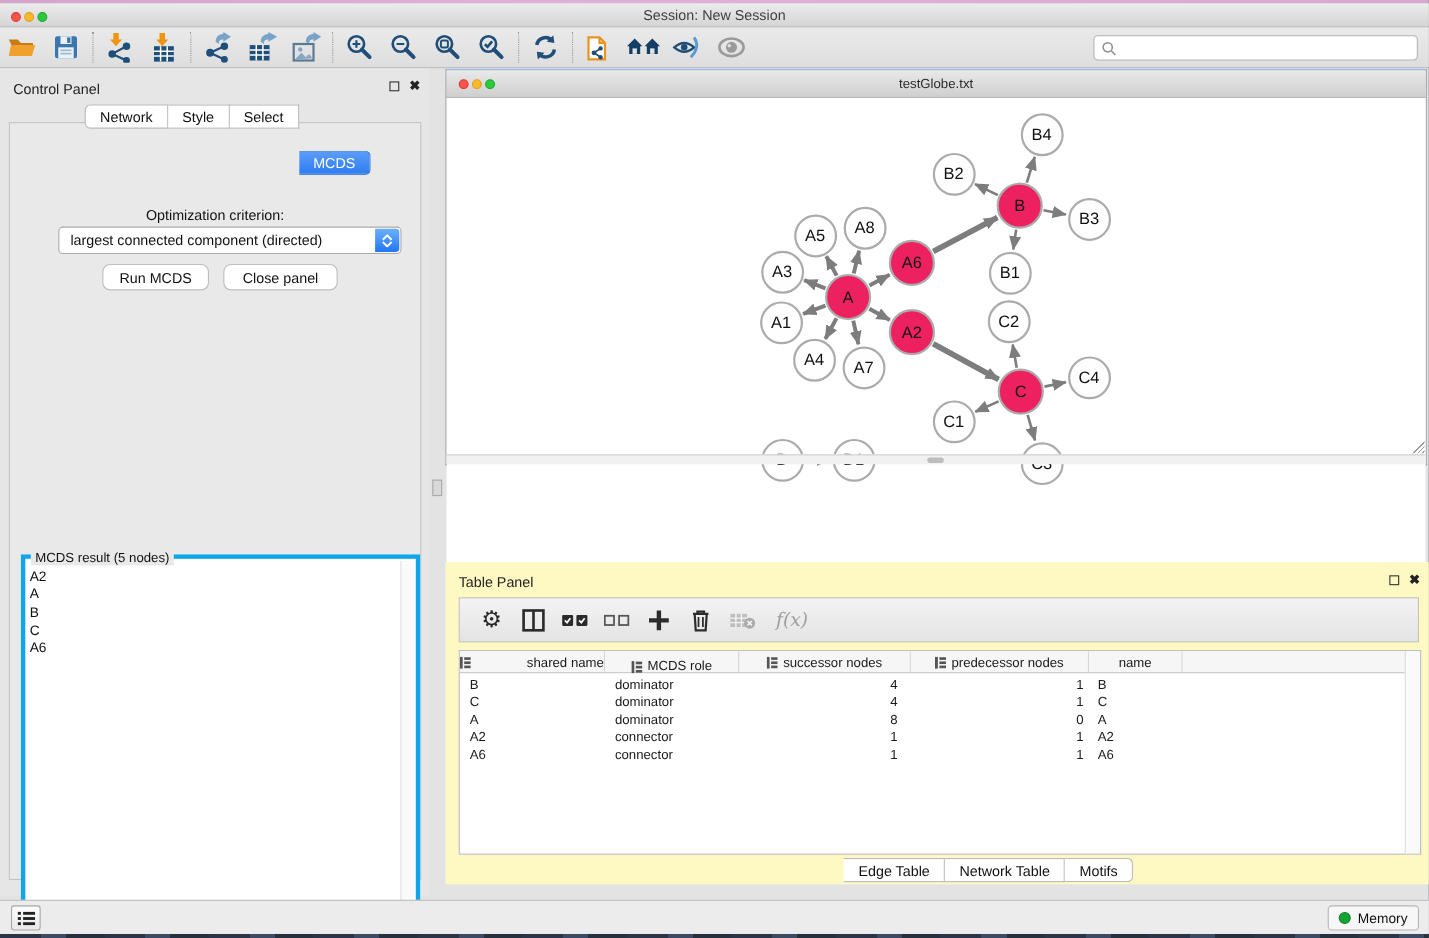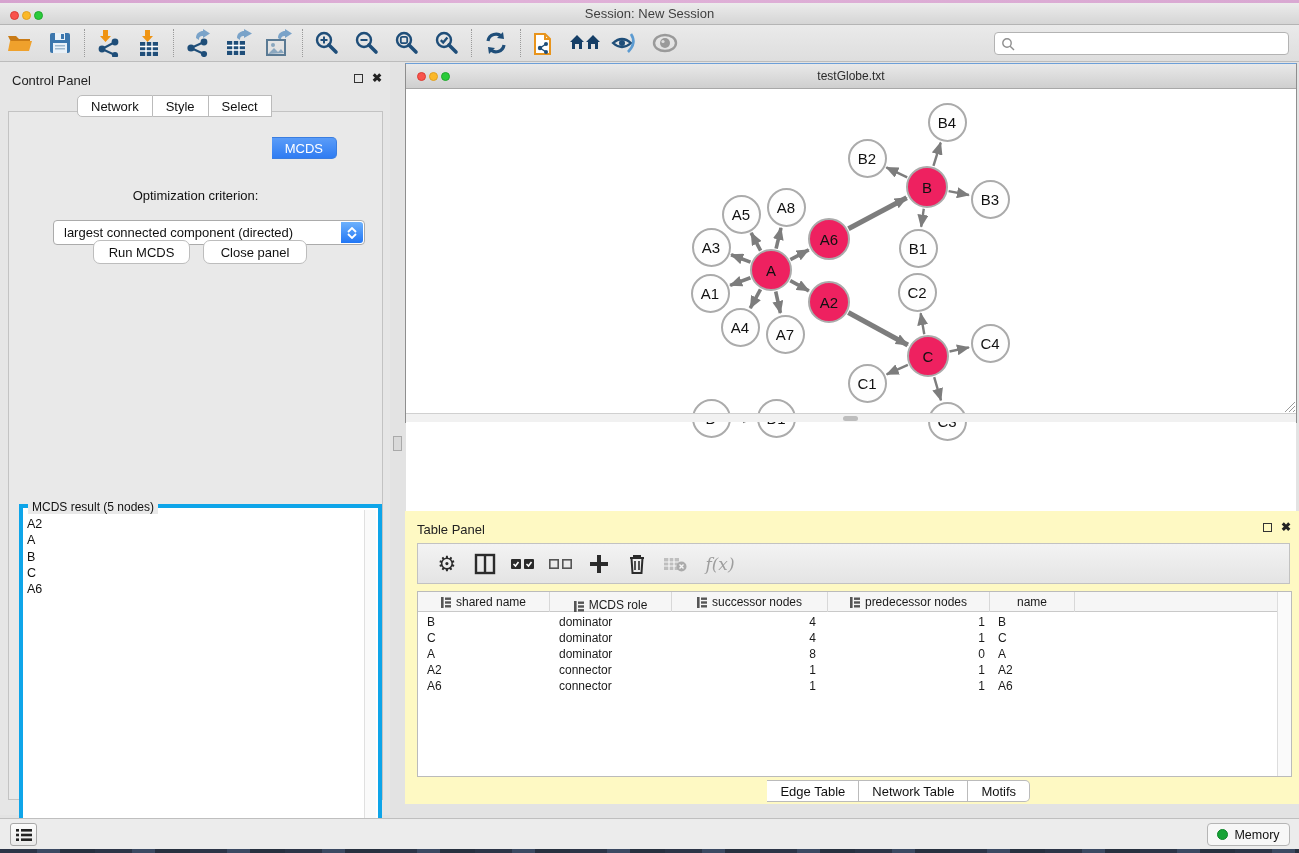--- a/index.html
+++ b/index.html
@@ -42,21 +42,21 @@
   .seg { height:22px; padding:0 13px; background:#fff; border:1px solid #bbb; border-left:none;
      font-size:13px; color:#111; display:flex; align-items:center; }
   .seg:first-child { border-left:1px solid #bbb; border-radius:5px 0 0 5px; }
   .seg:last-child { border-radius:0 5px 5px 0; }
   .seg.sel { background:linear-gradient(#5a9cf8,#2f7cf2); color:#fff; border-color:#3a7de0;margin-top:42px; }
   .cp-body { position:absolute; left:8px; top:49px; width:375px; height:689px;
      background:#e9e9e9; border:1px solid #c3c3c3; }
   .opt-label { position:absolute; left:0; width:100%; top:76px; text-align:center; font-size:13px; color:#111; }
   .dropdown { position:absolute; left:44px; top:94px; width:312px; height:25px; background:#fff;
      border:1px solid #ababab; border-radius:4px; font-size:13px; color:#111;
-     display:flex; align-items:center; padding-left:10px;margin-top:14px; }
+     display:flex; align-items:center; padding-left:10px; }
   .dd-step { position:absolute; right:1px; top:1px; width:22px; height:21px; border-radius:0 3px 3px 0;
      background:linear-gradient(#6db1fc,#2176f5); display:flex; flex-direction:column;
      align-items:center; justify-content:center; color:#fff; }
   .dd-step svg { display:block; }
   .btn { position:absolute; height:24px; background:#fff; border:1px solid #bdbdbd; border-radius:7px;
      font-size:13px; color:#111; display:flex; align-items:center; justify-content:center; }
   .fieldset { position:absolute; left:10px; top:392px; width:363px; height:340px; background:#fff;
      border:4px solid #0ea5e9; }
   .fieldset .legend { position:absolute; top:-8px; left:5px; background:#e9e9e9; padding:0 4px;
      font-size:12px; color:#111; }
@@ -430,21 +430,21 @@
             <circle cx="18.5" cy="10.5" r="5" fill="#777"></circle>
             <path d="M16.5 8.5 l4 4 M20.5 8.5 l-4 4" stroke="#fff" stroke-width="1.4"></path>
           </svg>
         </div>
         <div class="tp-ic" style="width:52px;">
           <span class="fx">f(x)</span>
         </div>
       </div>
       <div class="tbl">
         <div class="tbl-head" id="tbl-head">
-            <div class="th" style="width: 132px;">
+            <div class="th" style="width: 132px; justify-content: space-between;">
               <svg width="10" height="11" viewBox="0 0 10 11">
                 <rect x="0" y="0" width="2.6" height="11" fill="#555"></rect>
                 <rect x="4" y="0.5" width="6" height="2.4" fill="#555"></rect>
                 <rect x="4" y="4.3" width="6" height="2.4" fill="#555"></rect>
                 <rect x="4" y="8.1" width="6" height="2.4" fill="#555"></rect>
               </svg>
               <span>shared name</span>
             </div>
             <div class="th" style="width: 122px; align-items: flex-end;">
               <svg width="10" height="11" viewBox="0 0 10 11">

